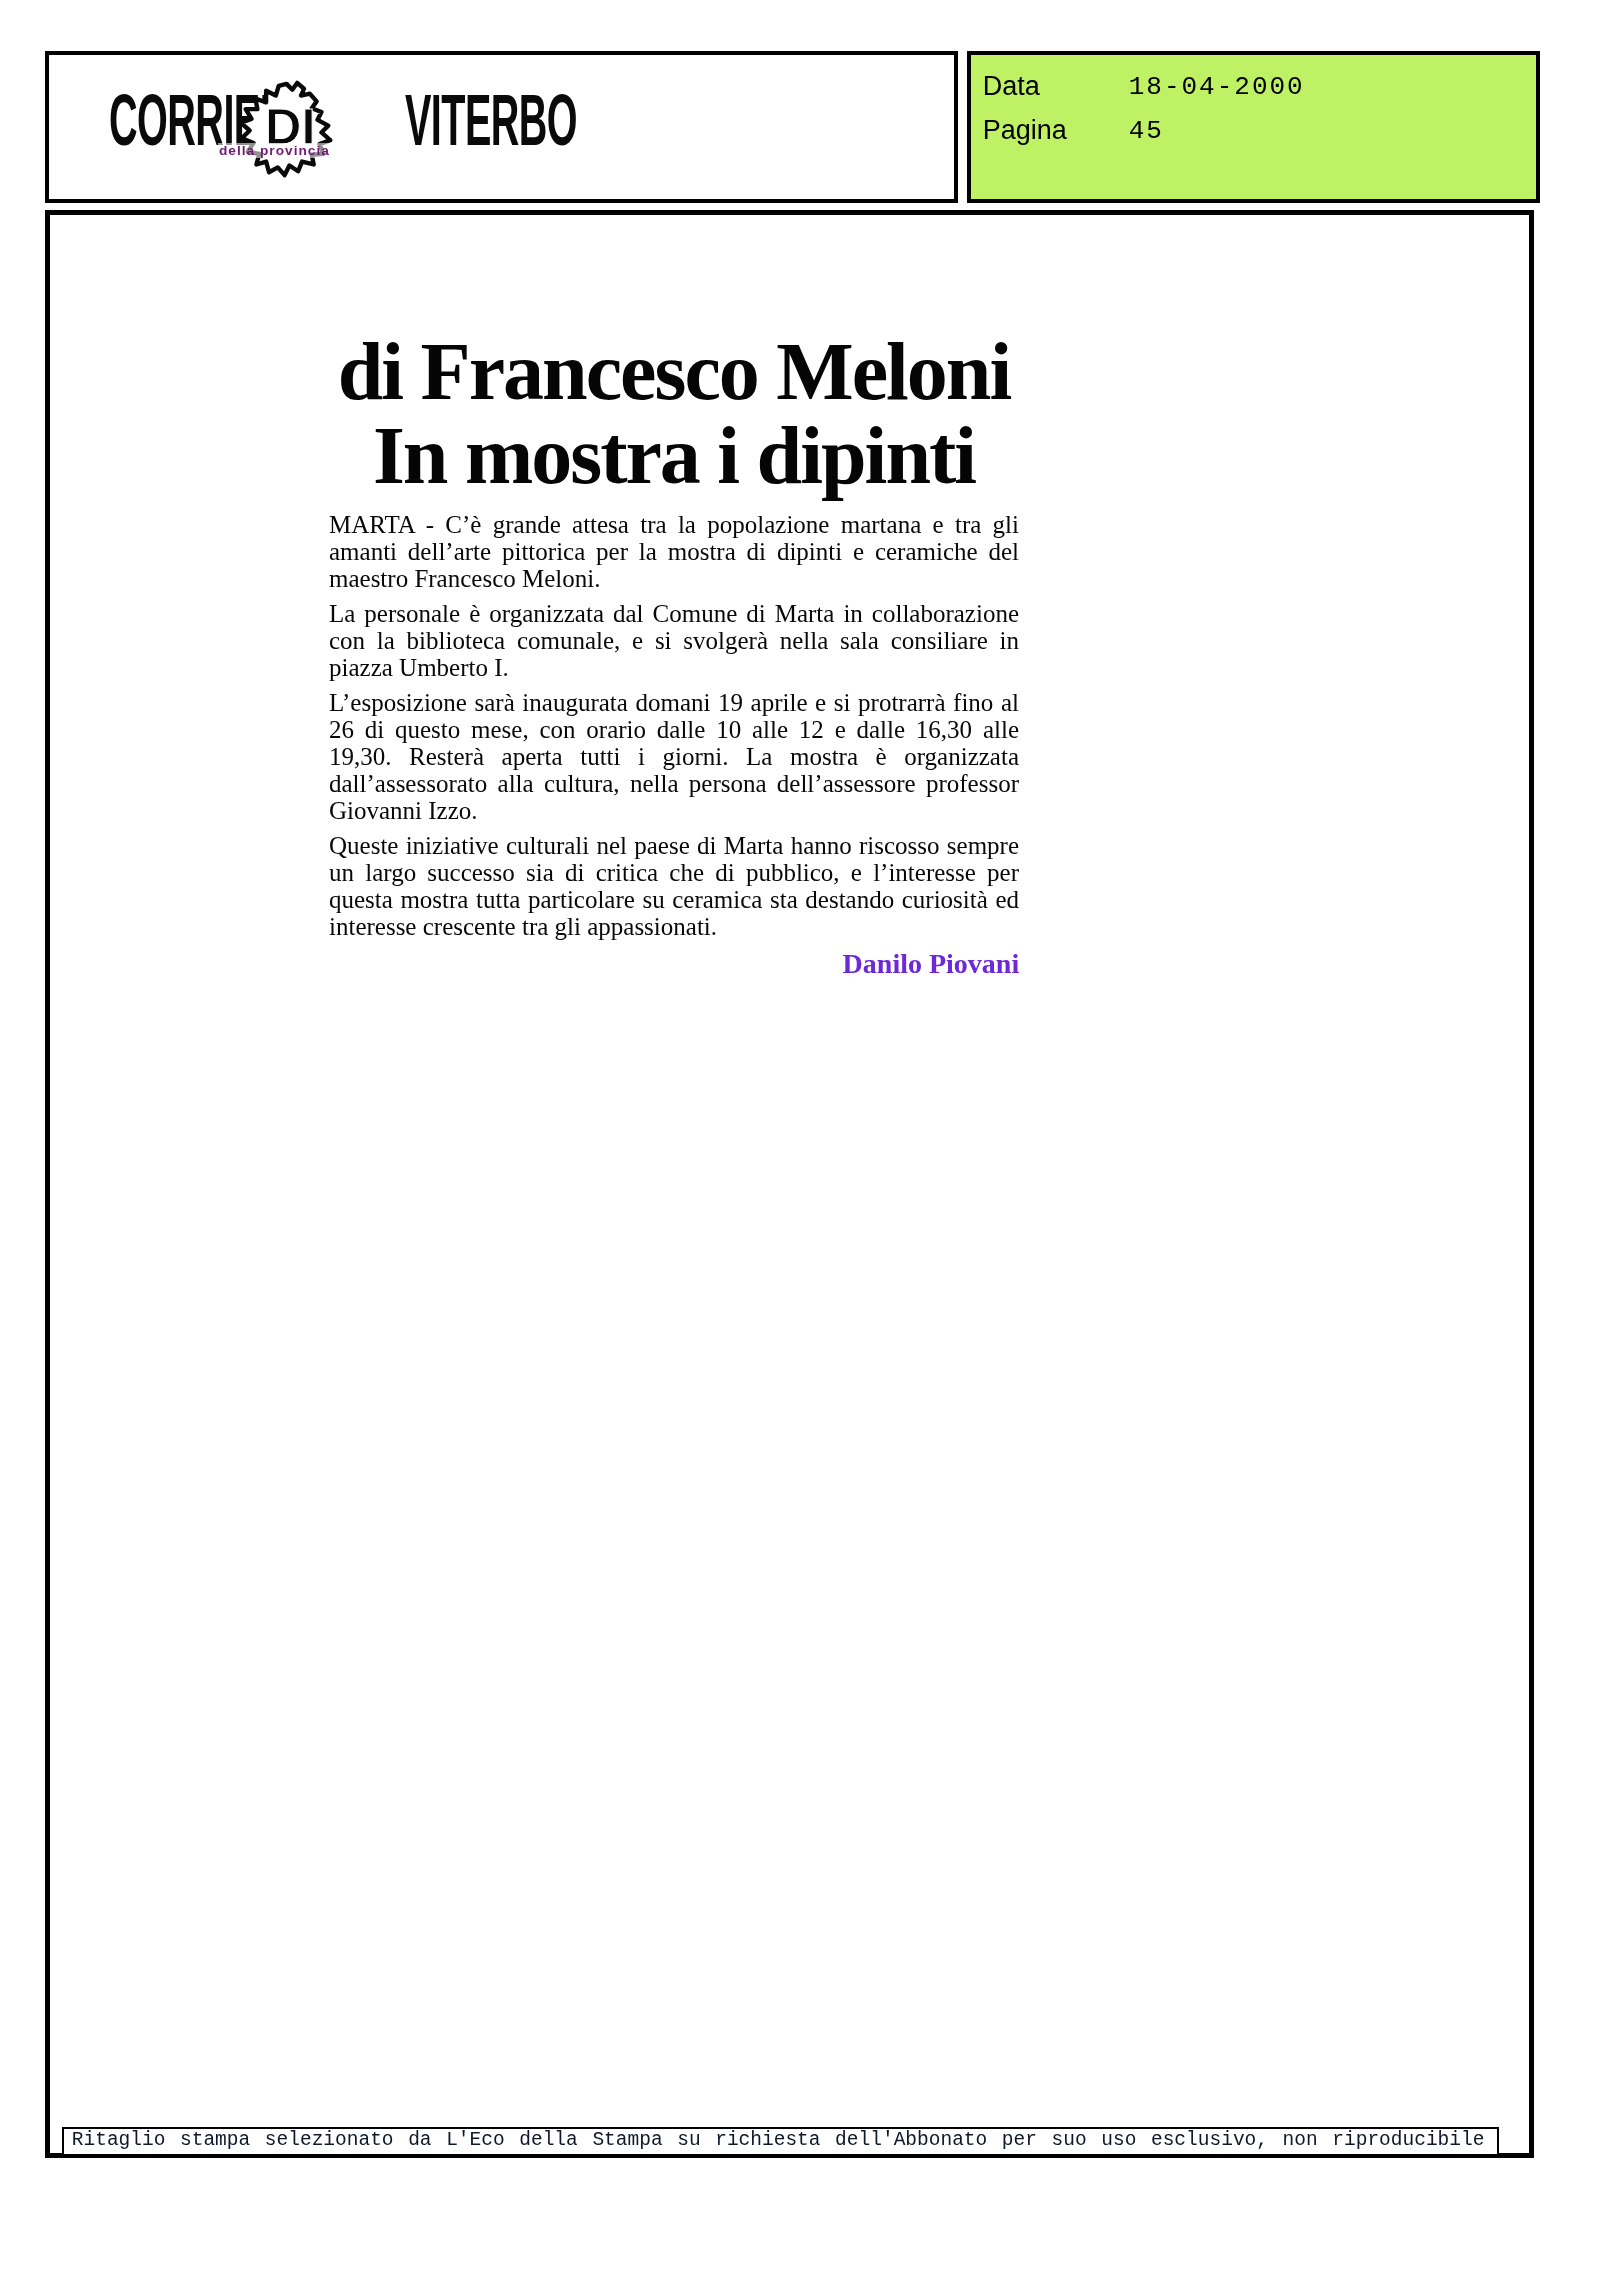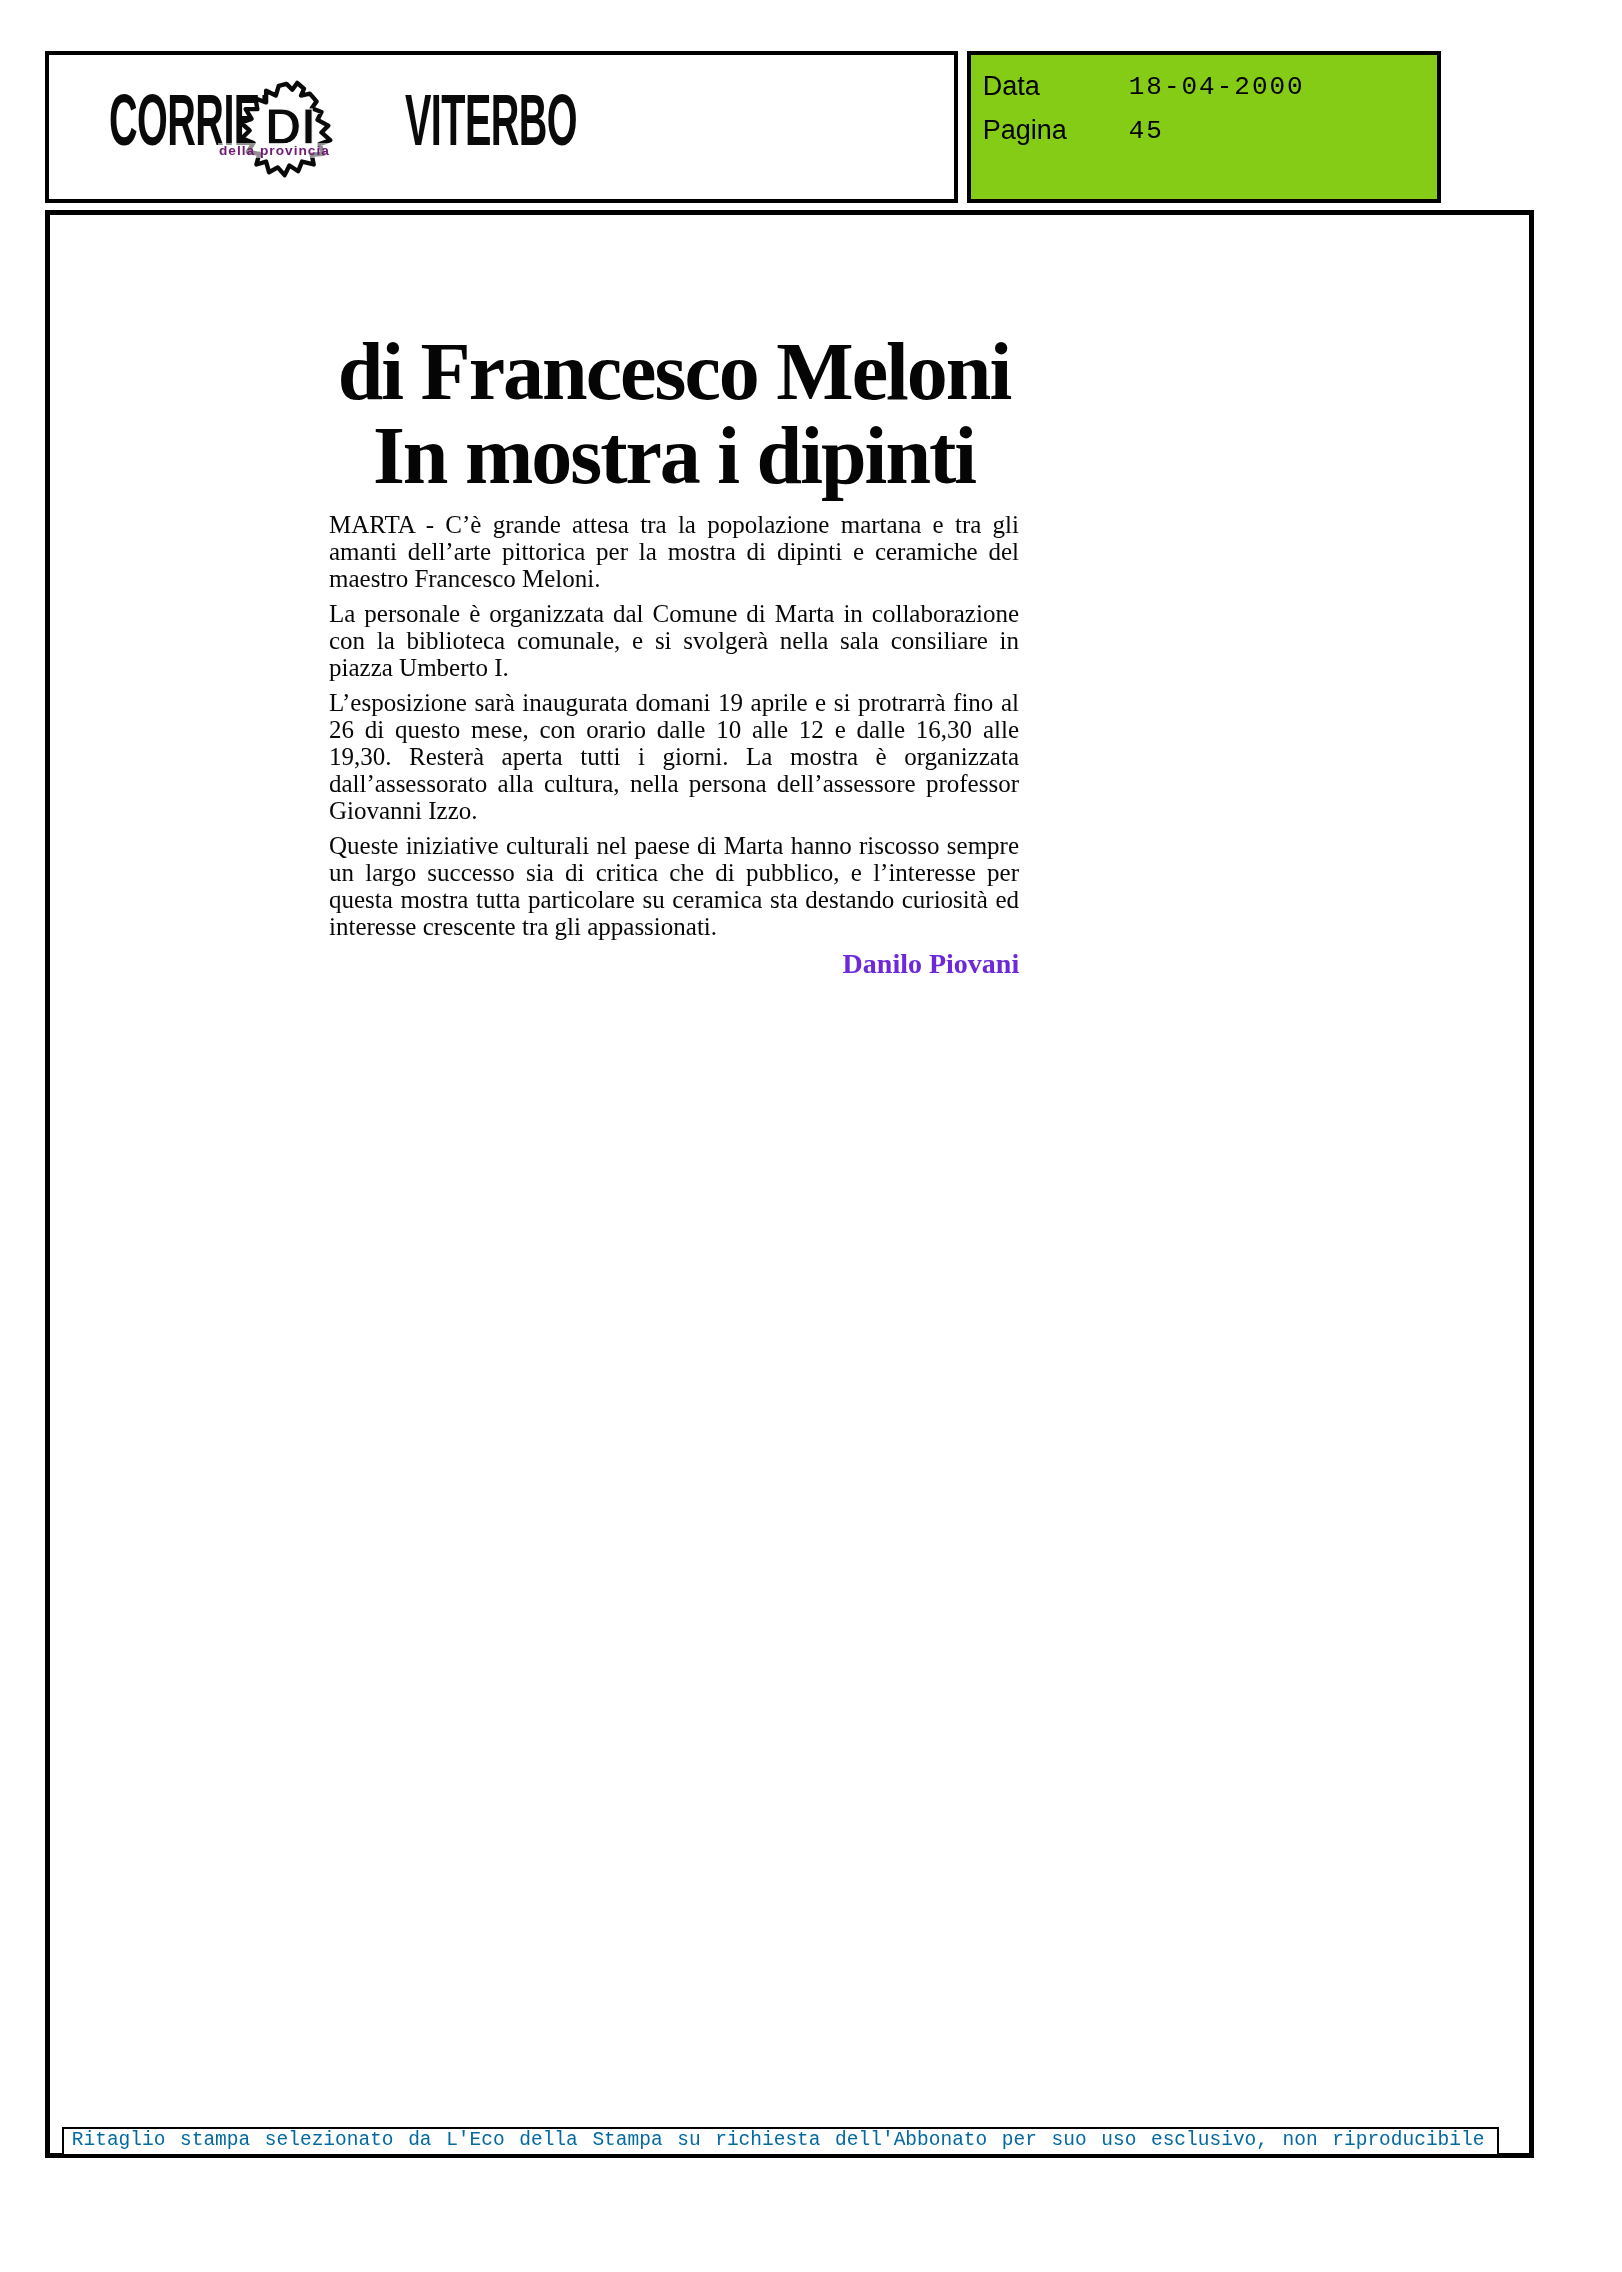--- a/index.html
+++ b/index.html
@@ -63,24 +63,24 @@
     font-size: 13.7px;
     letter-spacing: 1px;
     color: #701a75;
     background: rgba(255,255,255,0.55);
     padding: 0 1px;
   }
   
   .info-box {
     position: absolute;
     left: 967px; top: 51px;
-    width: 474px; height: 152px;
+    width: 573px; height: 152px;
     border: 4.9px solid #000;
     box-sizing: border-box;
-    background: #84cc16;
+    background: #bef264;
     padding: 9.8px 0 0 11.7px;
   }
   .meta-row { display: flex; align-items: center; height: 44px; }
   .meta-label {
     width: 146px;
     font-family: "Liberation Sans", sans-serif;
     font-size: 27px;
     color: #000;
   }
   .meta-value {
@@ -140,21 +140,21 @@
     width: 1437px; height: 29px;
     border: 2.9px solid #000;
     box-sizing: border-box;
     background: #fff;
     font-family: "Liberation Mono", "DejaVu Sans Mono", monospace;
     font-size: 19.5px;
     line-height: 22.4px;
     word-spacing: 2.9px;
     white-space: nowrap;
     padding-left: 7.8px;
-    color: #0369a1;
+    color: #0f172a;
   }
 </style>
 </head>
 <body>
 
 <div class="page">
 
   <div class="logo-box">
     <div class="logo-row">
       <span>CORRIERE</span><span class="logo-spacer"></span><span>VITERBO</span>

